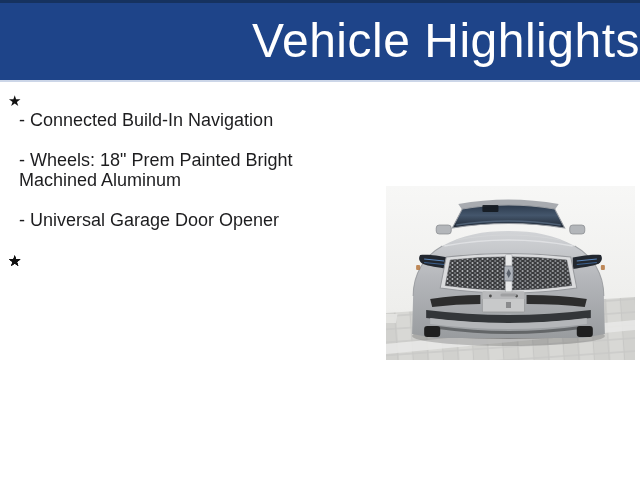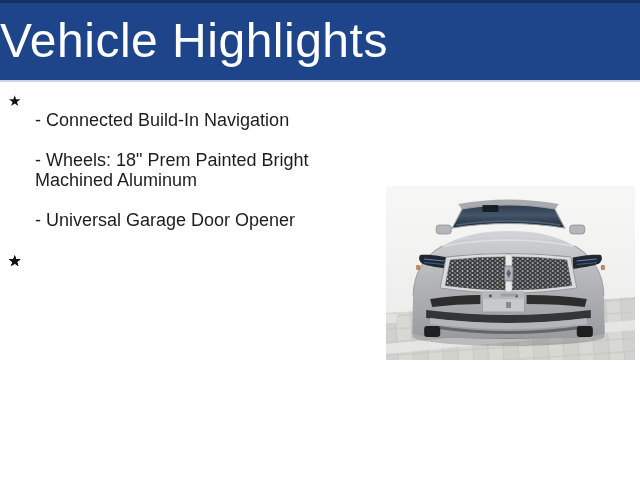--- a/index.html
+++ b/index.html
@@ -5,33 +5,33 @@
   html,body { margin:0; padding:0; }
   body {
     width:640px; height:480px; position:relative; overflow:hidden;
     background:#ffffff; font-family:"Liberation Sans", sans-serif;
   }
   .header {
     position:absolute; left:0; top:0; width:640px; height:77px;
     background:#1e4489;
     border-top:3px solid #16325f;
     border-bottom:2px solid #ccd6e8;
-    display:flex; align-items:center; justify-content:flex-start;
+    display:flex; align-items:center; justify-content:flex-end;
   }
   .header h1 {
     margin:0; padding-bottom:2px; color:#ffffff;
     font-size:48px; font-weight:400; letter-spacing:0.5px; line-height:1;
   }
   .list {
     position:absolute; left:8px; top:90px; width:318px;
     color:#1d1d1f; font-size:18px; line-height:20px;
   }
   .item { margin-bottom:20px; }
   .item.main { position:relative; padding-left:22px; }
-  .item.sub  { margin-left:27px; }
+  .item.sub  { margin-left:11px; }
   .star { position:absolute; left:0; top:1px; font-size:15px; color:#111; }
   .photo {
     position:absolute; left:386px; top:186px; width:249px; height:174px;
   }
   .photo svg { display:block; width:100%; height:100%; }
 </style>
 </head>
 <body>
 
 <div class="header">

